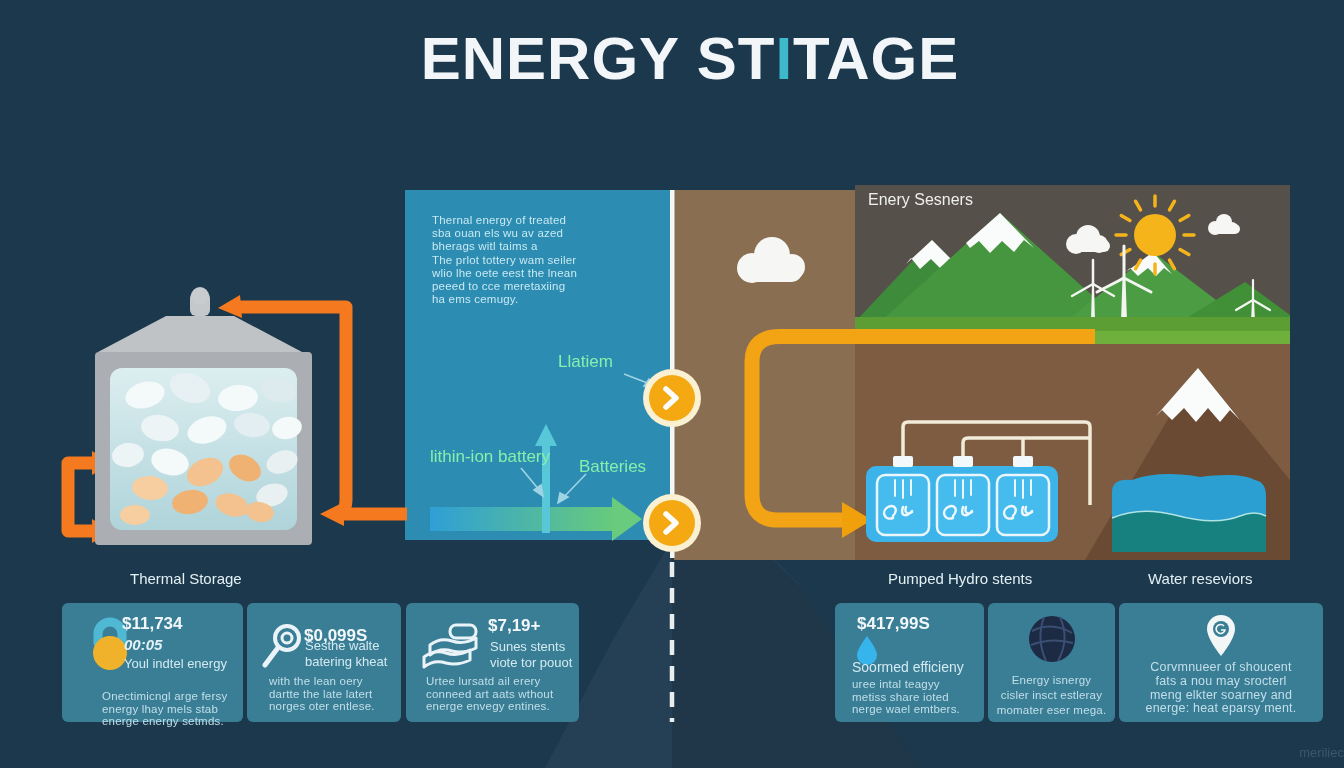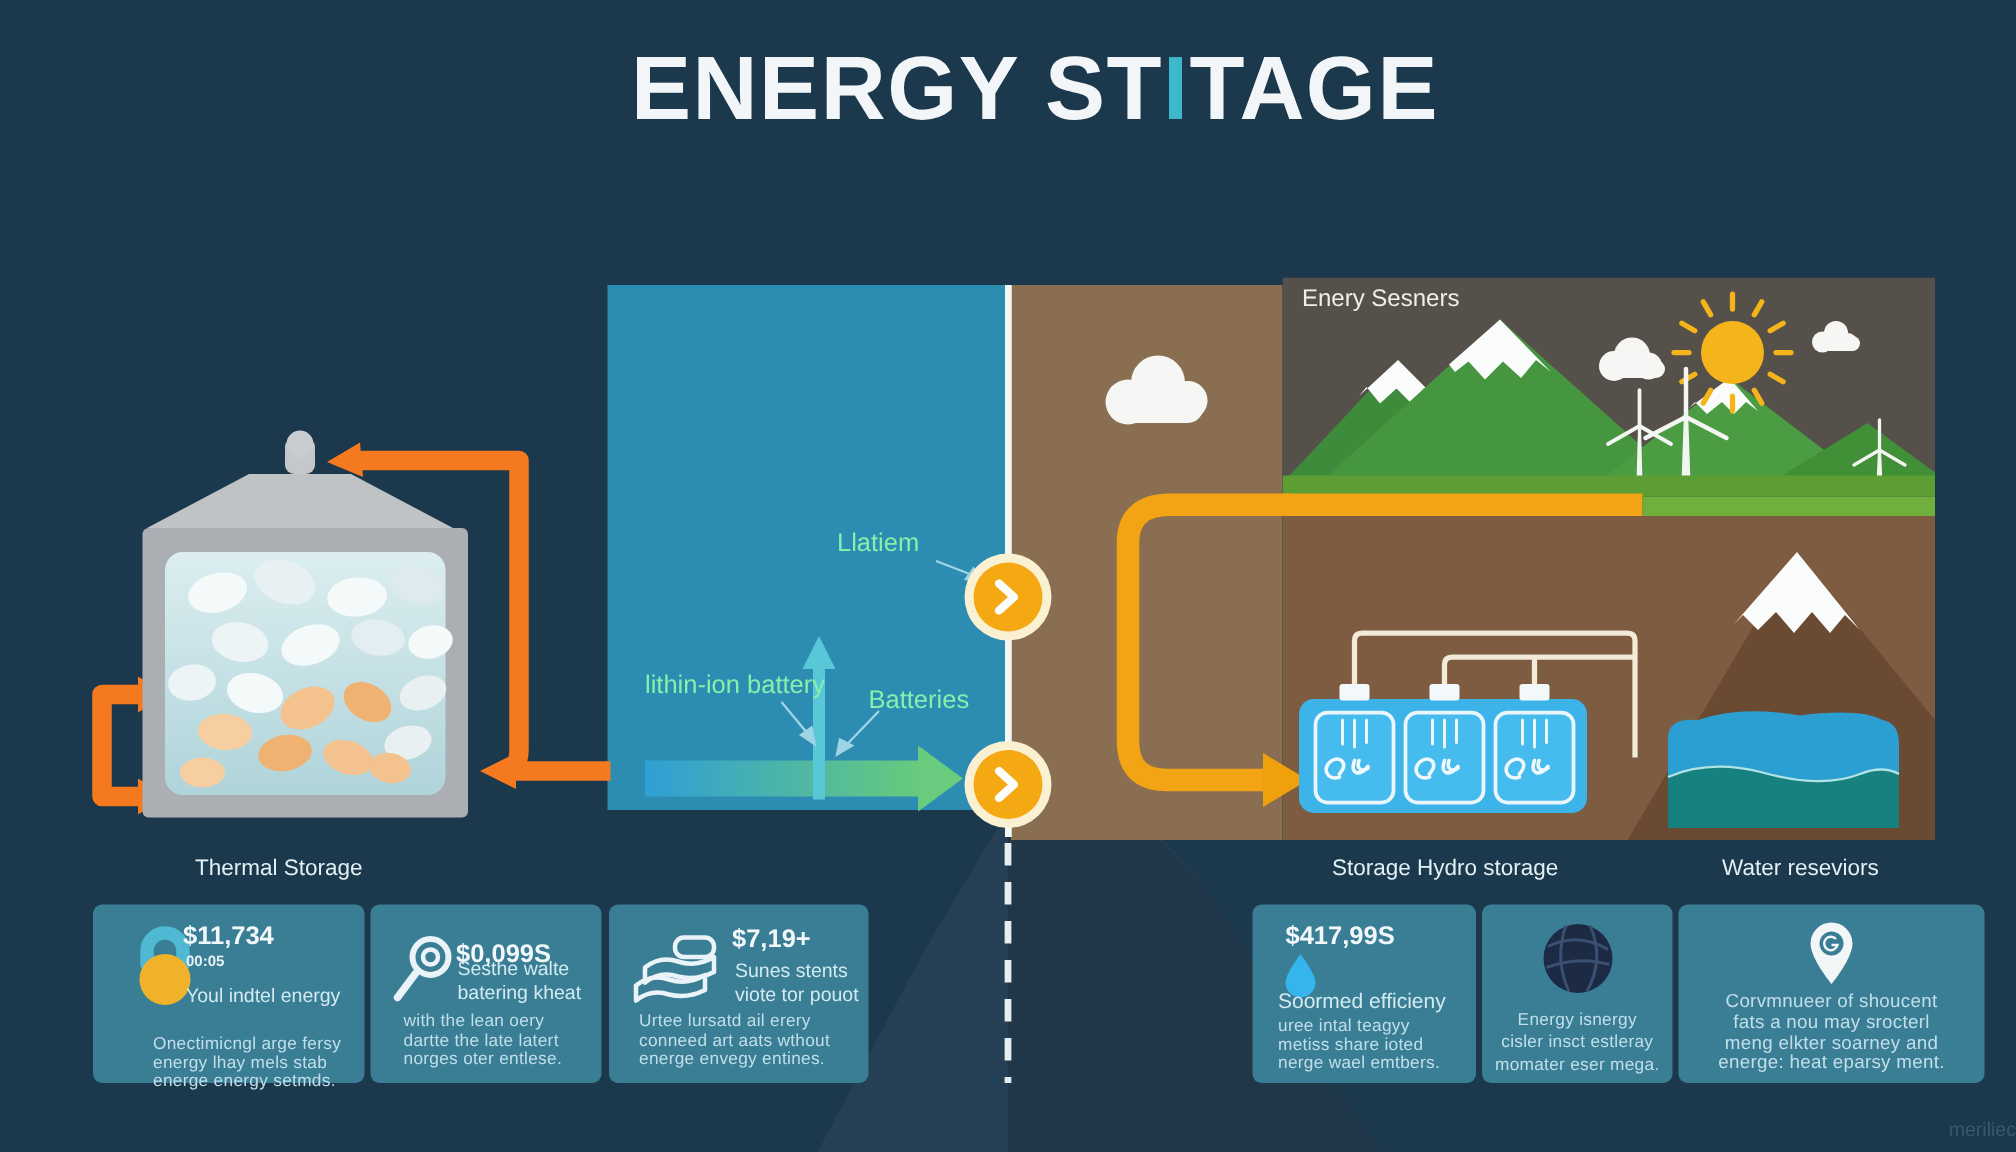--- a/index.html
+++ b/index.html
@@ -15,21 +15,21 @@
   #lbl-latiem{left:558px;top:352px;}
   #lbl-lithium{left:430px;top:447px;}
   #lbl-batteries{left:579px;top:457px;}
   #land-label{left:868px;top:191px;font-size:16px;color:#EEEFEA;}
   .seclabel{font-size:15px;color:#E3F0F4;top:570px;}
   #sec-thermal{left:130px;}
   #sec-pumped{left:888px;}
   #sec-water{left:1148px;}
   .card{position:absolute;top:603px;height:119px;background:#3A7E96;border-radius:6px;z-index:4;}
   .card .val{position:absolute;font-size:17px;font-weight:bold;color:#F2F8FA;}
-  .card .val2{position:absolute;font-size:10px;font-weight:bold;color:#E4F1F6;}
+  .card .val2{position:absolute;font-size:15px;font-weight:bold;color:#E4F1F6;font-style:italic;}
   .card .sub{position:absolute;font-size:13px;color:#D3EAF1;line-height:15.5px;}
   .card .body{position:absolute;font-size:11.5px;line-height:12.6px;color:#C2DFE9;letter-spacing:.2px;}
   .center{text-align:center;}
   #watermark{right:12px;bottom:8px;font-size:13px;color:#3A586C;}
 </style>
 </head>
 <body>
 
 <div id="canvas">
 
@@ -245,28 +245,37 @@
       <circle cx="672" cy="523" r="23" fill="#F4A912"></circle>
       <path d="M 666 514 l 10 9 l -10 9" stroke="#FDFDFB" stroke-width="5.5" fill="none" stroke-linecap="round" stroke-linejoin="round"></path>
     </g>
   </g>
 </svg>
 
 <div id="title" class="ov">
   <span>ENERGY ST</span><span class="accent">I</span><span>TAGE</span>
 </div>
 
+<div class="ov para">
+  <div>Thernal energy of treated</div>
+  <div>sba ouan els wu av azed</div>
+  <div>bherags witl taims a</div>
+  <div>The prlot tottery wam seiler</div>
+  <div>wlio lhe oete eest the lnean</div>
+  <div>peeed to cce meretaxiing</div>
+  <div>ha ems cemugy.</div>
+</div>
 
 <div id="lbl-latiem" class="ov plabel">Llatiem</div>
 <div id="lbl-lithium" class="ov plabel">lithin-ion battery</div>
 <div id="lbl-batteries" class="ov plabel">Batteries</div>
 <div id="land-label" class="ov">Enery Sesners</div>
 
 <div id="sec-thermal" class="ov seclabel">Thermal Storage</div>
-<div id="sec-pumped" class="ov seclabel">Storage Hydro storage</div>
+<div id="sec-pumped" class="ov seclabel">Pumped Hydro stents</div>
 <div id="sec-water" class="ov seclabel">Water reseviors</div>
 
 <div class="card" style="left:62px;width:181px;">
   <svg style="position:absolute;left:26px;top:14px;" width="44" height="54" viewBox="0 0 44 54">
     <path d="M 10 26 v -9 a 12 12 0 0 1 24 0 v 9" fill="none" stroke="#4FB9D3" stroke-width="9" stroke-linecap="round"></path>
     <circle cx="22" cy="36" r="17" fill="#F0B22A"></circle>
   </svg>
   <div class="val" style="left:60px;top:11px;">$11,734</div>
   <div class="val2" style="left:62px;top:33px;">00:05</div>
   <div class="sub" style="left:62px;top:53px;">Youl indtel energy</div>

